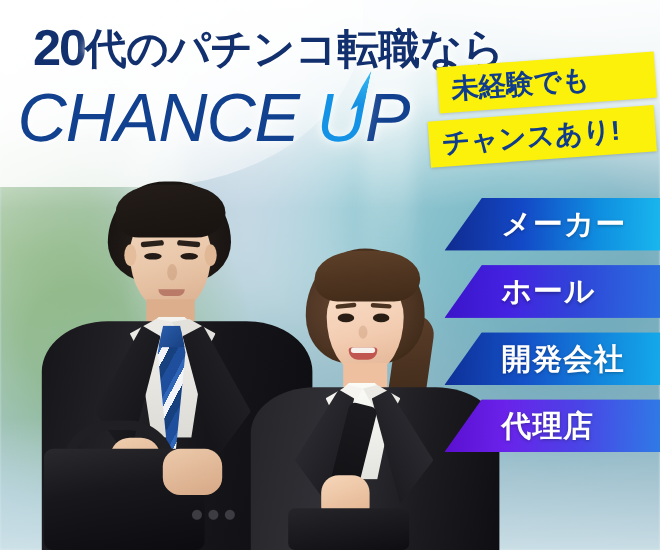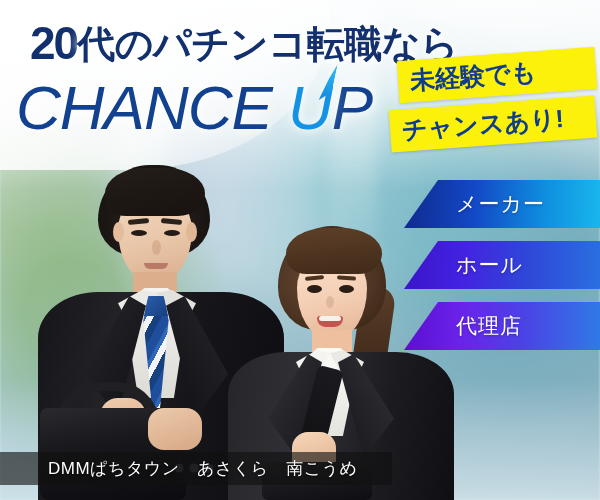--- a/index.html
+++ b/index.html
@@ -237,21 +237,21 @@
 
   
   .cats{position:absolute;left:404px;top:180px;width:196px;}
   .cat{
     position:relative;height:48px;margin-bottom:13px;
     display:flex;align-items:center;
     clip-path:polygon(34px 0,100% 0,100% 100%,0 100%);
     box-shadow:0 2px 5px rgba(0,0,0,.22);
   }
   .cat .lbl{
-    color:#fff;font-size:21px;font-weight:400;letter-spacing:1px;
+    color:#fff;font-size:27px;font-weight:700;letter-spacing:1px;
     margin-left:52px;white-space:nowrap;
     text-shadow:0 1px 3px rgba(0,0,0,.30);
   }
   .cat.c1{background:linear-gradient(92deg,#102a8e 0%,#1348c6 36%,#0f8fe0 72%,#19b6ee 100%);}
   .cat.c2{background:linear-gradient(92deg,#3a14c8 0%,#4422e2 30%,#2f46d8 62%,#2a6fe0 100%);text-align:center;}
   .cat.c3{background:linear-gradient(92deg,#0e2f96 0%,#1452c9 38%,#1287dd 74%,#14a9ea 100%);}
   .cat.c4{background:linear-gradient(92deg,#5a0fcf 0%,#6a22ea 28%,#4a44e6 62%,#2f7ae6 100%);}
   .cat.c5{background:linear-gradient(92deg,#0d2a86 0%,#1257d2 34%,#1595e6 70%,#23c2f4 100%);}
 
   
@@ -343,22 +343,22 @@
     <div class="badge-bar b2">チャンスあり!</div>
   </div>
 
   <div class="cats">
     <div class="cat c1">
       <span class="lbl">メーカー</span>
     </div>
     <div class="cat c2">
       <span class="lbl">ホール</span>
     </div>
+    <div class="cat c3">
+      <span class="lbl">開発会社</span>
+    </div>
     <div class="cat c4">
       <span class="lbl">代理店</span>
     </div>
   </div>
 
-  <div class="caption">
-    <span class="ctext">DMMぱちタウン　あさくら　南こうめ</span>
-  </div>
 
 </div>
 
 </body></html>

